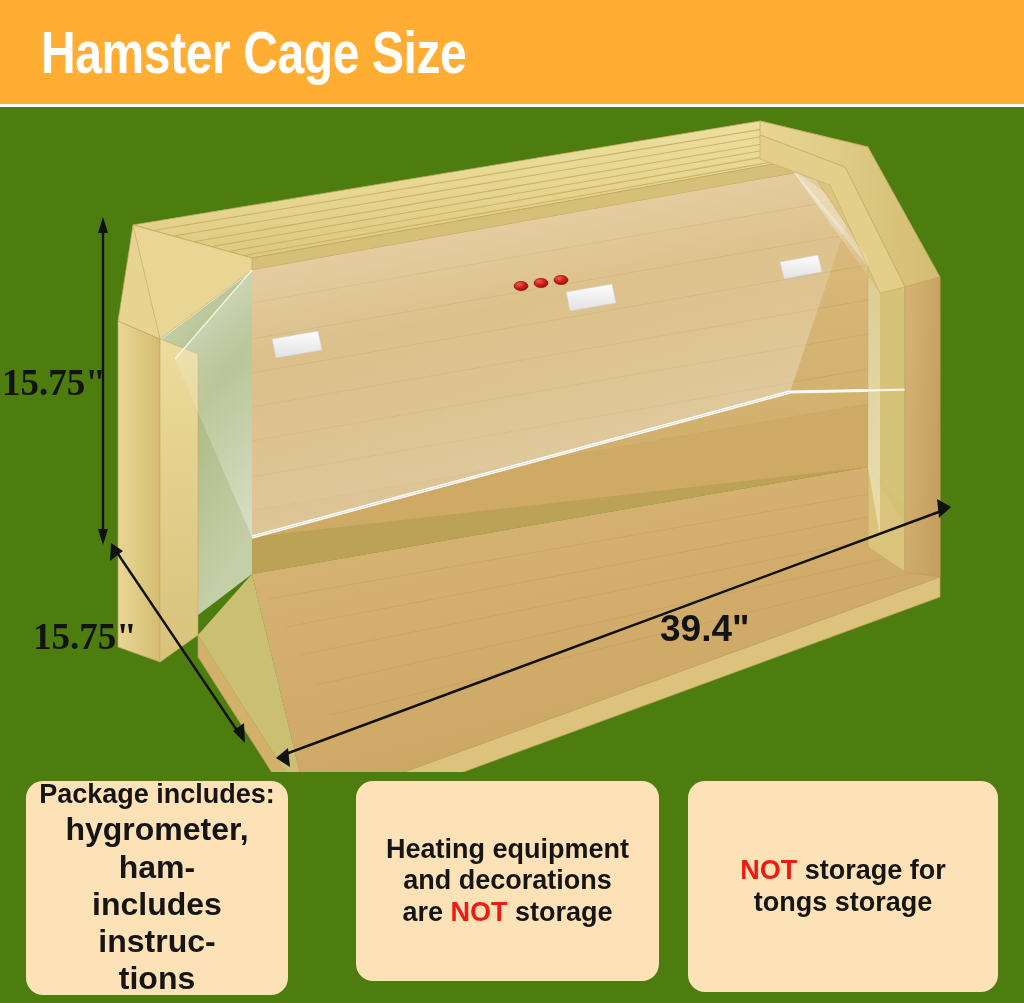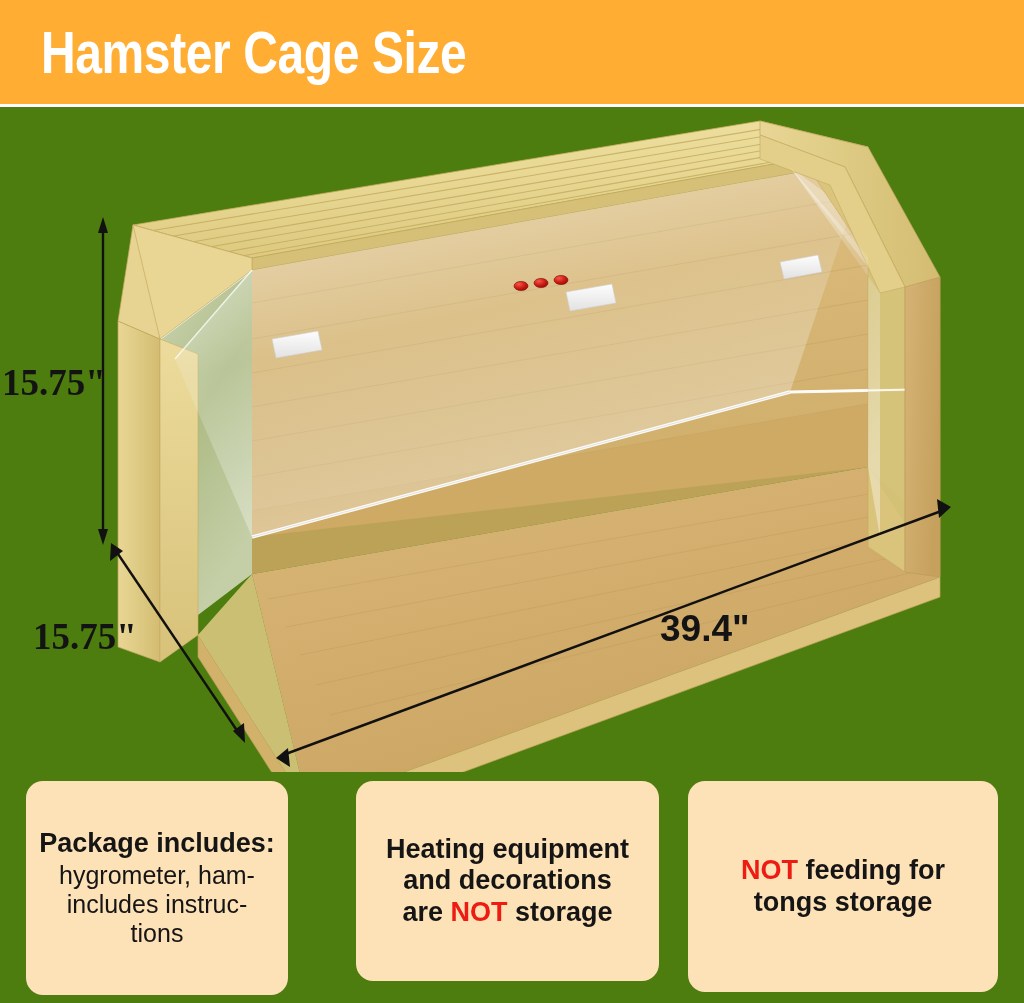--- a/index.html
+++ b/index.html
@@ -68,21 +68,21 @@
   }
   .box-1{ left:26px;  width:262px; height:214px; }
   .box-2{ left:356px; width:303px; height:200px; }
   .box-3{ left:688px; width:310px; height:211px; }
 
   .ib-line{
     font-family:"Liberation Sans","DejaVu Sans",sans-serif;
     line-height:1.16;
   }
   .box-1 .ib-head{ font-size:27px; font-weight:bold; margin-bottom:1px; }
-  .box-1 .ib-body{ font-size:25px; font-weight:normal; }
+  .box-1 .ib-body{ font-size:32px; font-weight:bold; }
   .box-2 .ib-line{ font-size:27px; font-weight:bold; }
   .box-3 .ib-line{ font-size:27px; font-weight:bold; }
   .not-red{ color:#ee1b13; font-weight:bold;text-align:right; }
 </style>
 </head>
 <body>
 
 <div id="page">
 
   <div class="header-band"></div>
@@ -282,18 +282,18 @@
       <div class="ib-line ib-body">tions</div>
     </div>
 
     <div class="info-box box-2">
       <div class="ib-line"><span>Heating equipment</span></div>
       <div class="ib-line"><span>and decorations</span></div>
       <div class="ib-line"><span>are </span><span class="not-red">NOT</span><span> storage</span></div>
     </div>
 
     <div class="info-box box-3">
-      <div class="ib-line"><span class="not-red">NOT</span><span> feeding for</span></div>
+      <div class="ib-line"><span class="not-red">NOT</span><span> storage for</span></div>
       <div class="ib-line"><span>tongs storage</span></div>
     </div>
 
   </div>
 </div>
 
 </body></html>

